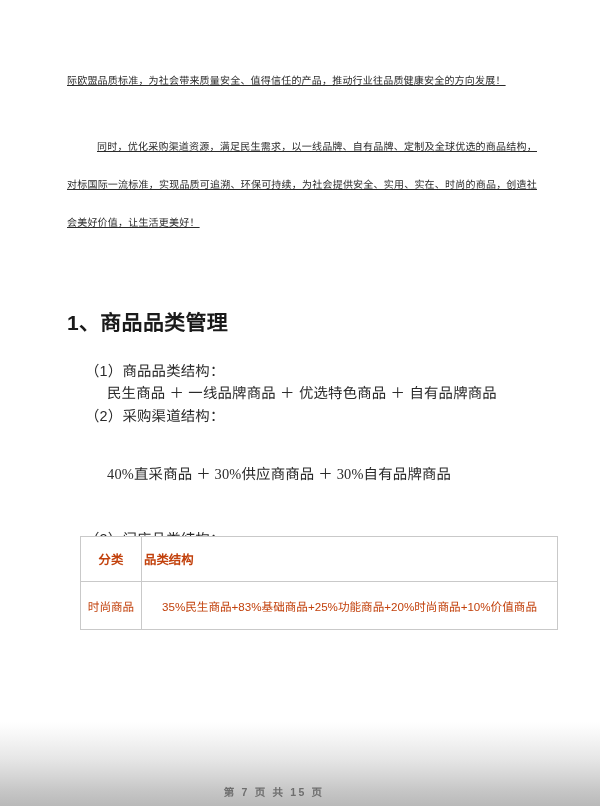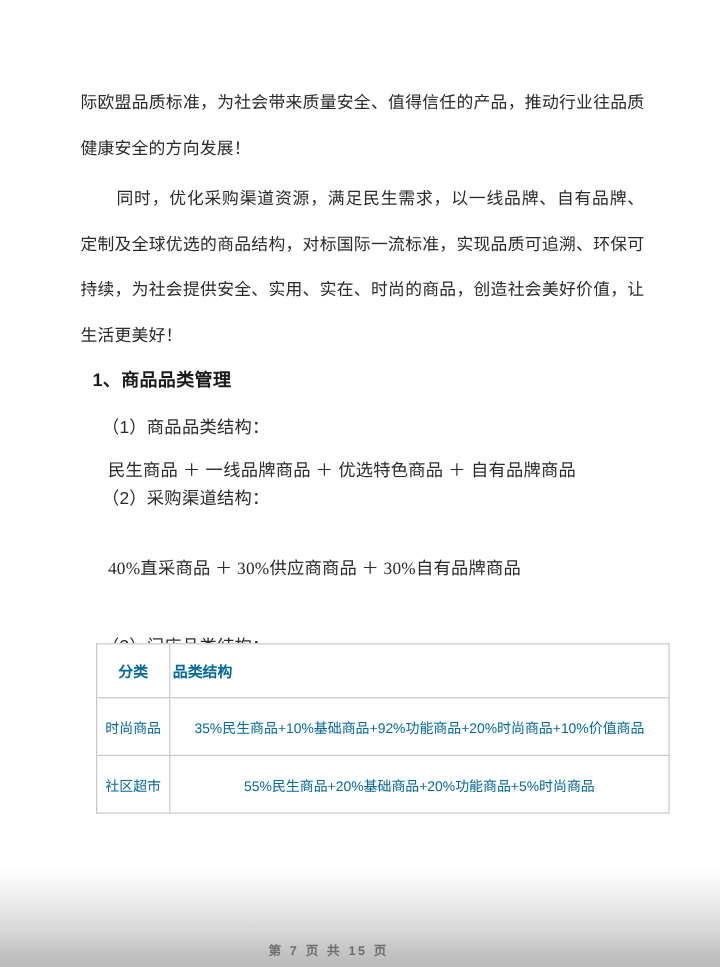--- a/index.html
+++ b/index.html
@@ -49,64 +49,64 @@
     left: 0;
     top: 0;
     width: 600px;
   }
 
   
   .para {
     position: absolute;
     left: 67px;
     width: 470px;
-    font-size: 14px;
+    font-size: 10px;
     line-height: 38px;
     color: #2a2a2a;
     letter-spacing: 0.2px;
     text-align: justify;
     text-justify: inter-ideograph;
     white-space: normal;
+    text-decoration: underline;
   }
   .para.indent {
     text-indent: 30px;
   }
 
   .p1 { top: 52px; }
-  .p2 { top: 132px; }
+  .p2 { top: 118px; }
 
   
   .heading {
     position: absolute;
     left: 67px;
     top: 294px;
-    font-size: 15px;
+    font-size: 21px;
     font-weight: bold;
     color: #1a1a1a;
     letter-spacing: 0.3px;
     line-height: 24px;
-    margin-left: 10px;
   }
 
   
   .item {
     position: absolute;
     left: 85px;
     font-size: 14.4px;
     color: #2a2a2a;
     letter-spacing: 0.2px;
     line-height: 24px;
   }
-  .i1 { top: 345px; text-align: right; }
+  .i1 { top: 359px; text-align: right; }
   .i2 { top: 404px; }
   .i3 { top: 505px; margin-top: 22px; }
 
   .formula {
     position: absolute;
-    left: 90px;
+    left: 107px;
     font-size: 14.4px;
     color: #2a2a2a;
     letter-spacing: 0.2px;
     line-height: 24px;
   }
   .f1 { top: 381px; }
   .f2 { top: 462px; font-family: Liberation Serif, serif; }
 
   
   .cat-table {
@@ -115,21 +115,21 @@
     top: 536px;
     width: 469px;
     border-collapse: collapse;
     table-layout: fixed;
     background: #ffffff;
   }
   .cat-table td, .cat-table th {
     border: 1px solid #c9c9c9;
     padding: 0 2px;
     font-size: 11.6px;
-    color: #0369a1;
+    color: #c2410c;
     font-weight: normal;
     letter-spacing: 0;
     vertical-align: middle;
     overflow: hidden;
     white-space: nowrap;
   }
   .cat-table thead th {
     height: 44px;
     font-weight: bold;
     font-size: 12.4px;
@@ -186,25 +186,21 @@
     <table class="cat-table">
       <thead>
         <tr>
           <th class="col-cat">分类</th>
           <th class="col-struct">品类结构</th>
         </tr>
       </thead>
       <tbody>
         <tr>
           <td class="col-cat">时尚商品</td>
-          <td class="col-struct">35%民生商品+10%基础商品+92%功能商品+20%时尚商品+10%价值商品</td>
-        </tr>
-        <tr>
-          <td class="col-cat">社区超市</td>
-          <td class="col-struct">55%民生商品+20%基础商品+20%功能商品+5%时尚商品</td>
+          <td class="col-struct">35%民生商品+83%基础商品+25%功能商品+20%时尚商品+10%价值商品</td>
         </tr>
       </tbody>
     </table>
 
   </div>
 
   <div class="page-fade"></div>
 
   <div class="footer">第 7 页 共 15 页</div>
 

